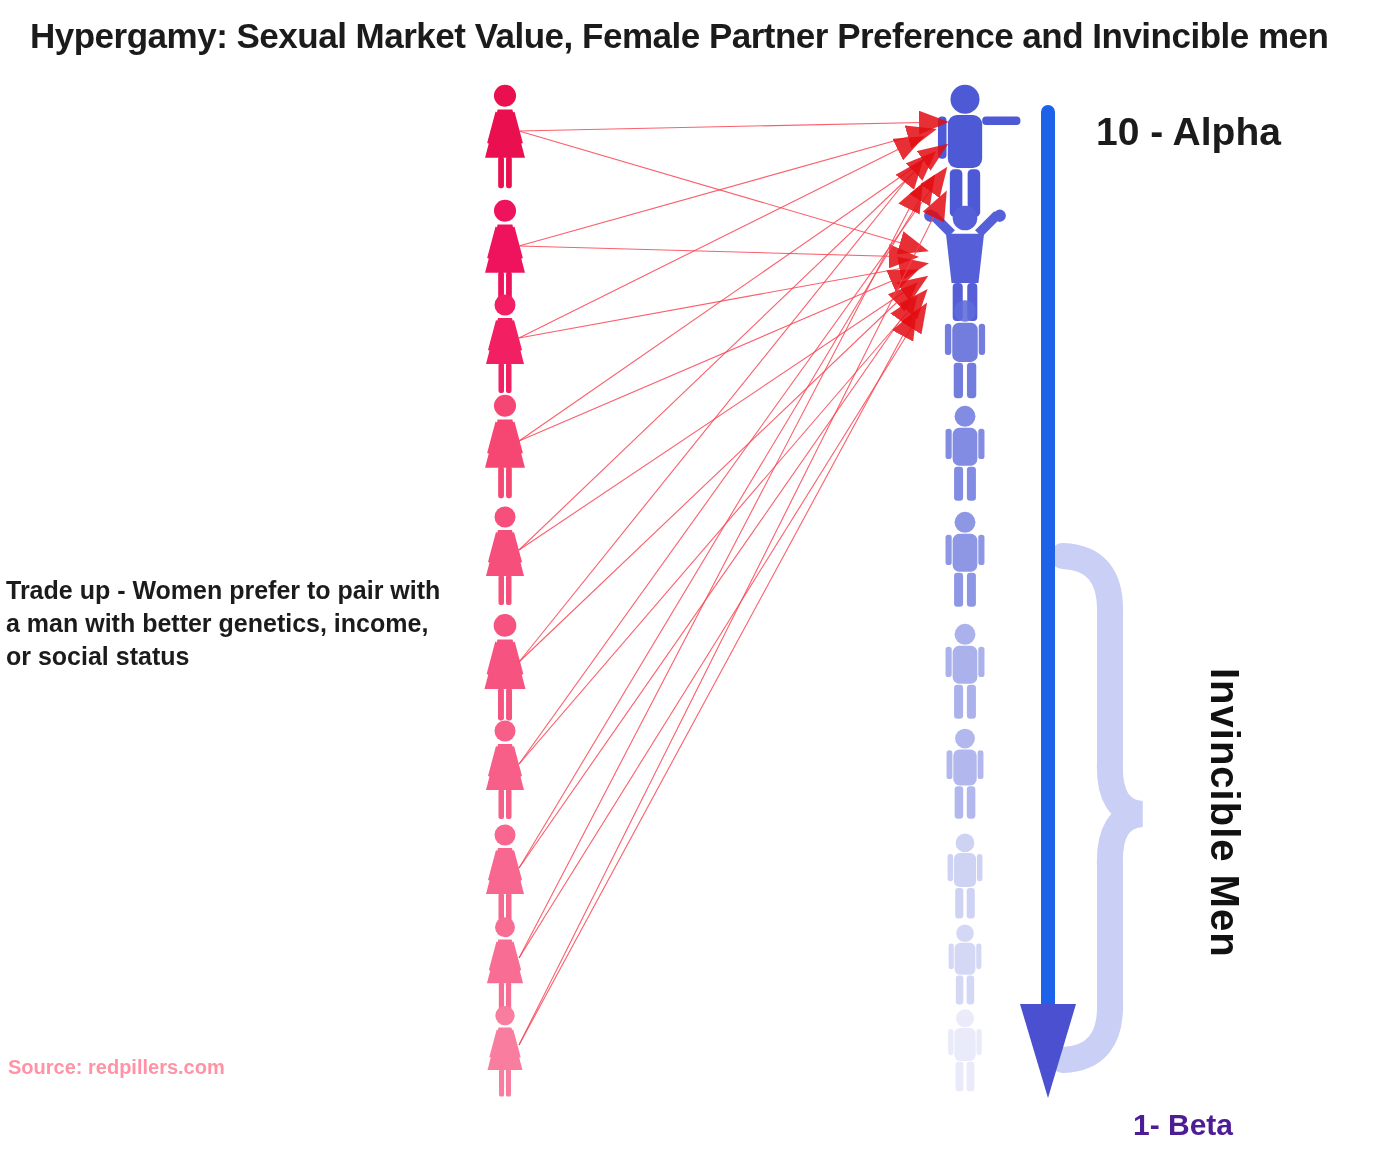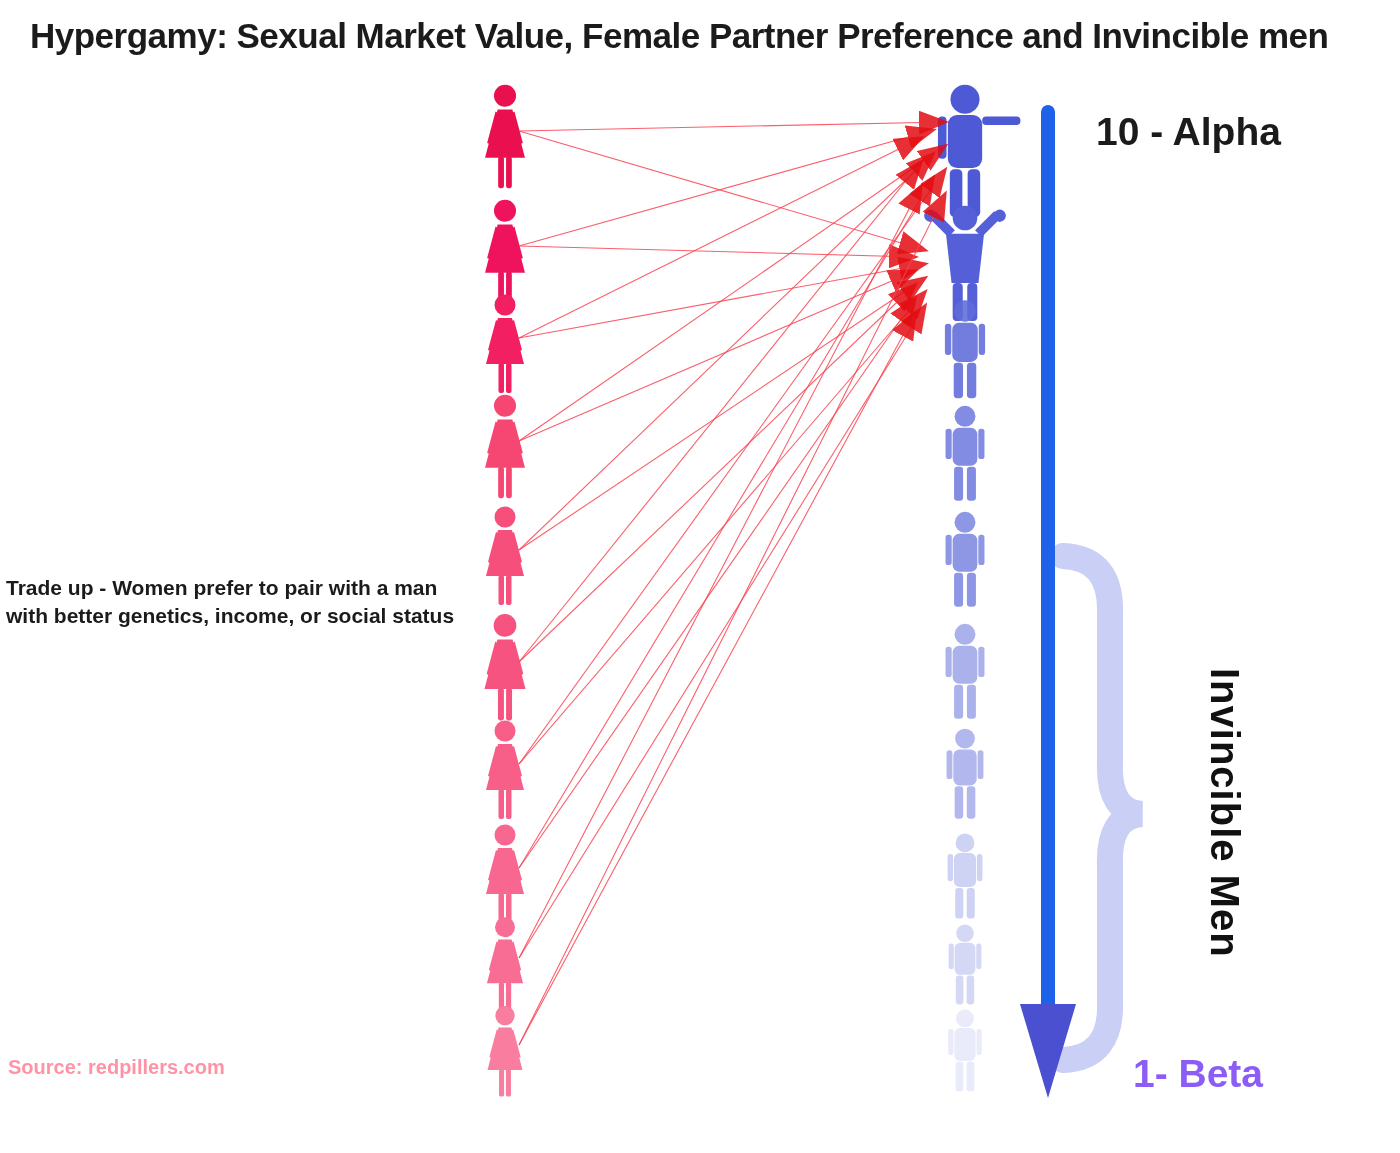--- a/index.html
+++ b/index.html
@@ -7,29 +7,29 @@
     position:relative;width:1400px;height:1153px;overflow:hidden;
     font-family:"Liberation Sans", sans-serif;background:#ffffff;
   }
   .page-title{
     position:absolute;left:18px;top:4px;width:1375px;margin:12px;
     font-size:35px;font-weight:700;color:var(--title,#1b1b1b);letter-spacing:-0.5px;
   }
   .diagram-canvas{position:absolute;left:0;top:0;width:1400px;height:1153px;}
   .annotation{
     position:absolute;left:6px;top:574px;width:452px;
-    font-size:21px;font-weight:700;color:#1b1b1b;line-height:1.32;
+    font-size:25px;font-weight:700;color:#1b1b1b;line-height:1.32;
   }
   .alpha-label{
     position:absolute;left:1096px;top:110px;
     font-size:39px;font-weight:700;color:#1b1b1b;
   }
   .beta-label{
-    position:absolute;left:1133px;top:1052px;
-    font-size:39px;font-weight:700;color:#8b5cf6;
+    position:absolute;left:1133px;top:1108px;
+    font-size:30px;font-weight:700;color:#4c1d95;
   }
   .invincible-label{
     position:absolute;left:1202px;top:668px;
     writing-mode:vertical-rl;
     font-size:40px;font-weight:700;color:var(--invincible_text,#111111);
     letter-spacing:1px;
   }
   .source-credit{
     position:absolute;left:8px;top:1056px;
     font-size:20px;font-weight:700;color:var(--source,#ff93a5);

